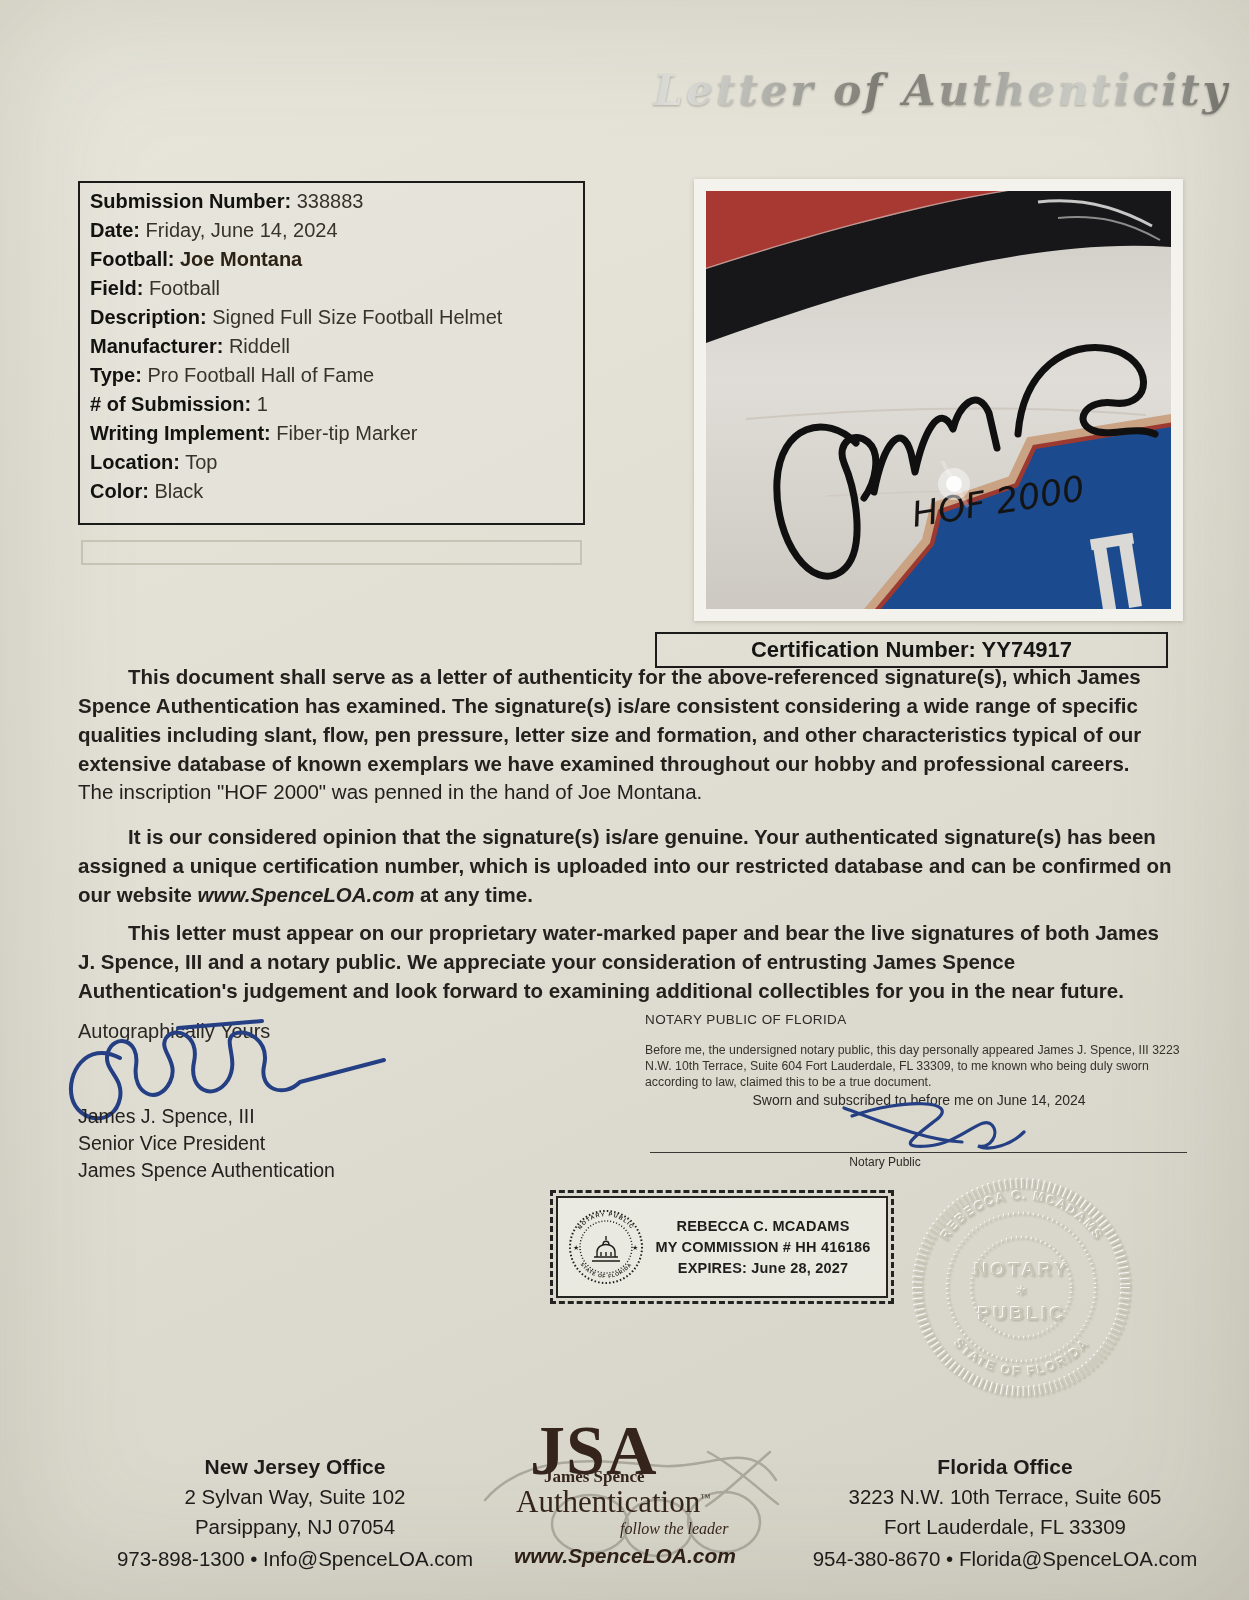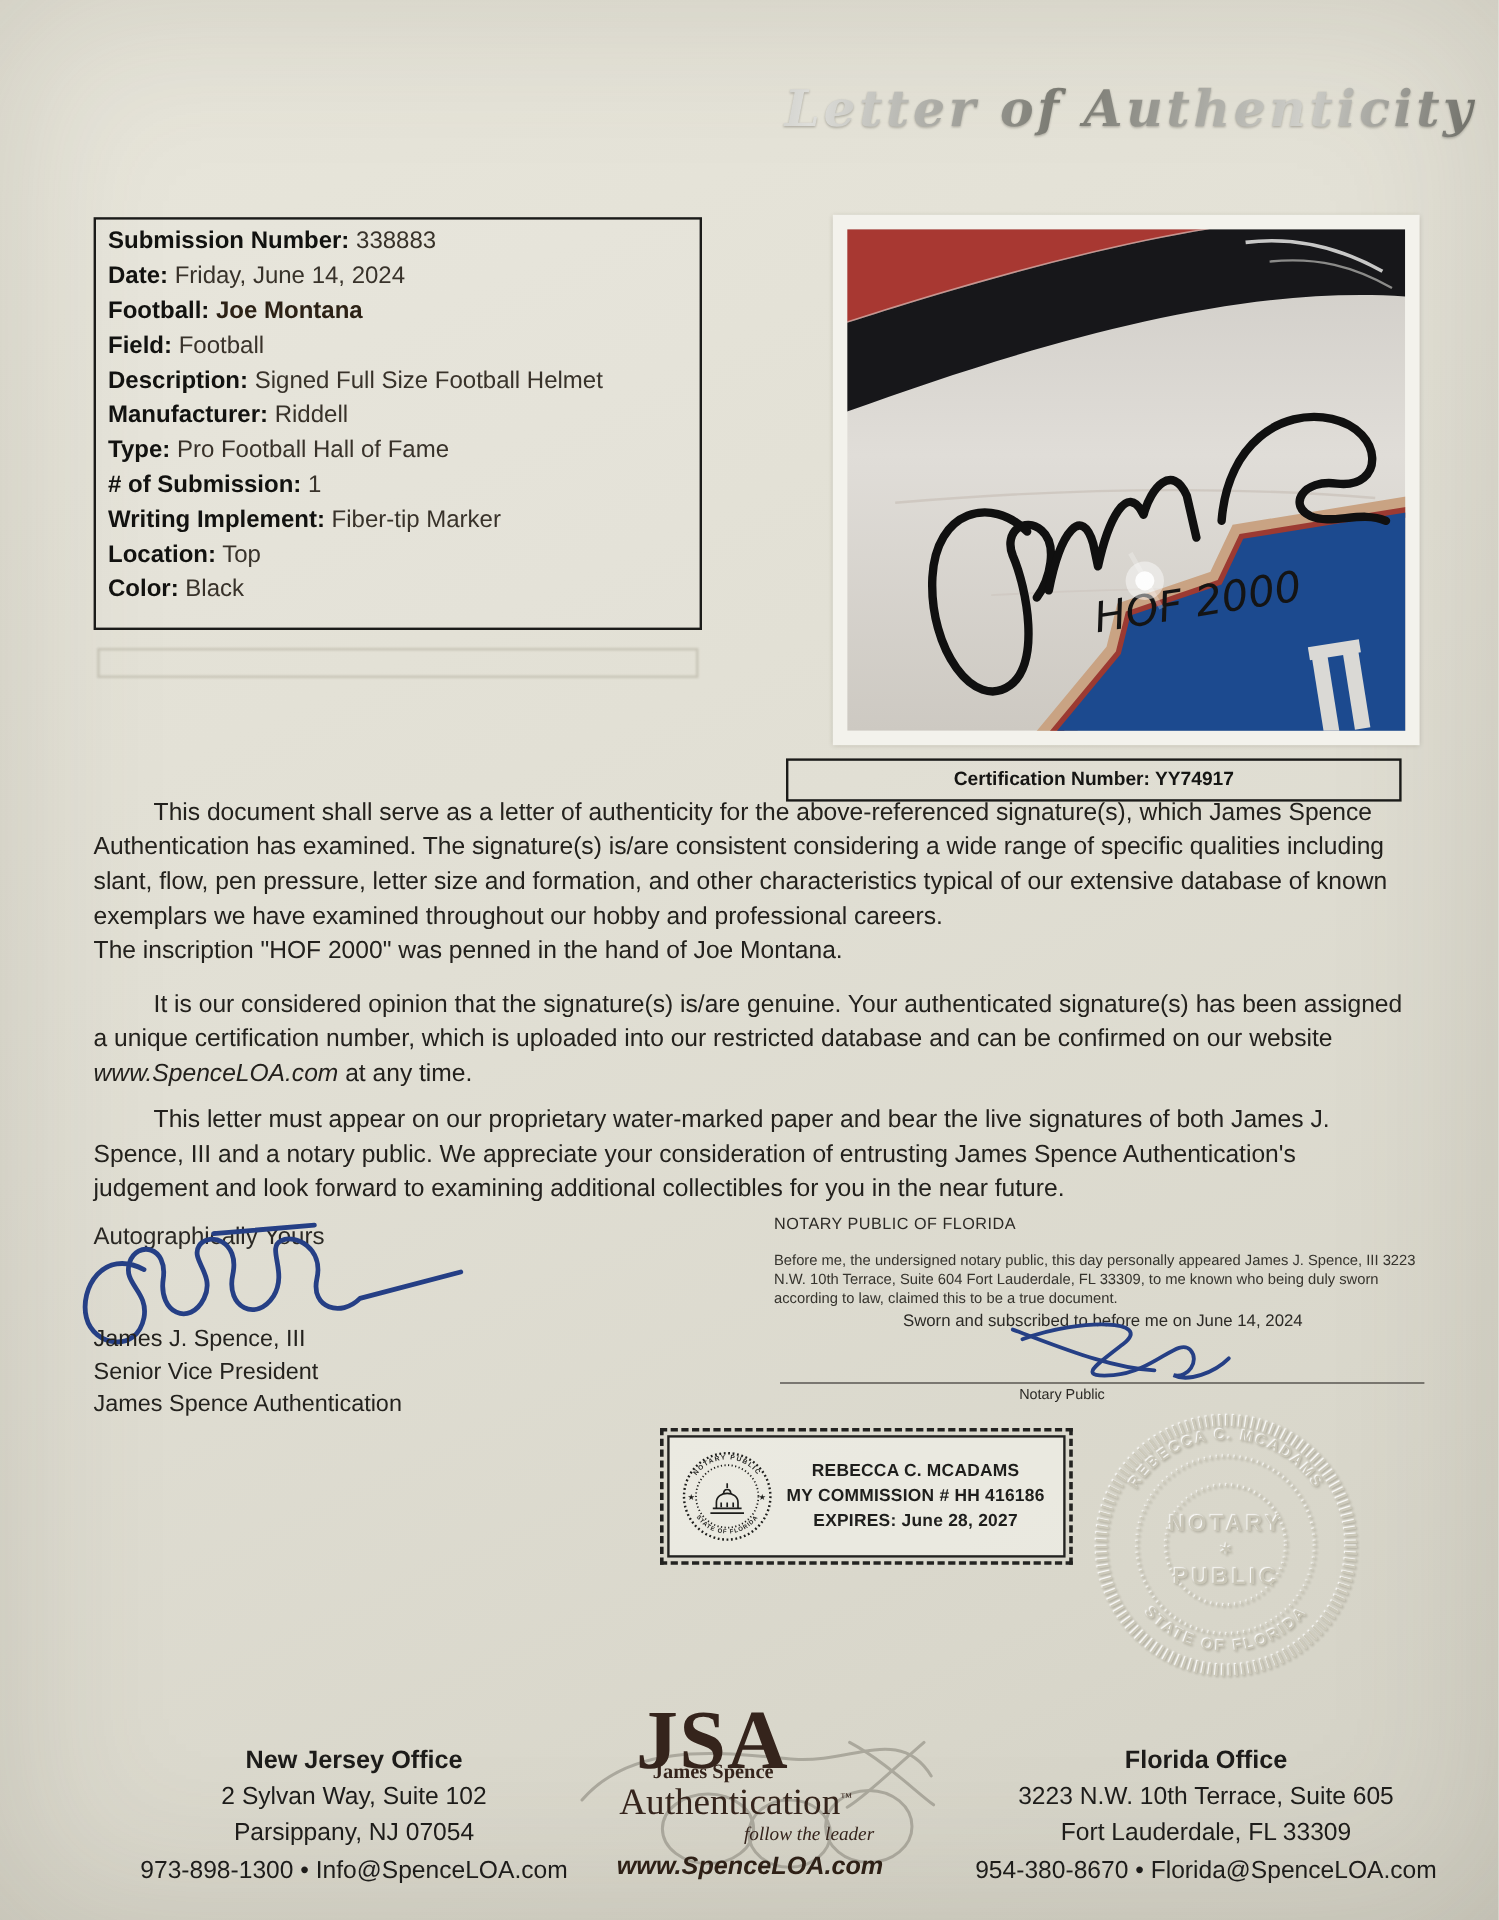--- a/index.html
+++ b/index.html
@@ -39,26 +39,26 @@
   .photo {
     position:absolute; left:694px; top:179px; width:489px; height:442px;
     background:#f3f2ec; padding:12px; box-shadow:0 1px 4px rgba(70,65,50,.25);
   }
   .photo svg { display:block; width:100%; height:100%; }
 
   
   .cert-box {
     position:absolute; left:655px; top:632px; width:513px; height:36px;
     border:2px solid #1b1b19; text-align:center;
-    font-size:16px; font-weight:bold; line-height:32px; color:#151513;
+    font-size:22px; font-weight:bold; line-height:32px; color:#151513;
   }
 
   
   .para { position:absolute; left:78px; width:1096px; font-size:20.5px; line-height:29px; color:#23211d; }
-  .para.indent { text-indent:50px; }
+  .para.indent { text-indent:50px;font-weight:bold; }
   .p1 { top:662px; } .p2 { top:777px; } .p3 { top:822px; } .p4 { top:918px; }
   .weblink { font-style:italic; }
 
   
   .greeting { position:absolute; left:78px; top:1020px; font-size:20px; color:#2a2824; }
   .jsa-sig { position:absolute; left:62px; top:1010px; width:335px; height:118px; }
   .signer { position:absolute; left:78px; top:1103px; font-size:19.5px; line-height:27px; color:#24221e; }
 
   
   .notary-head { position:absolute; left:645px; top:1012px; font-size:13.5px; letter-spacing:.4px; color:#2c2a26; }

